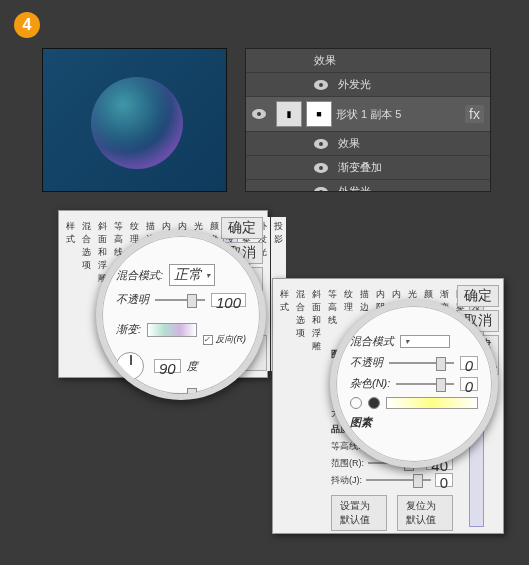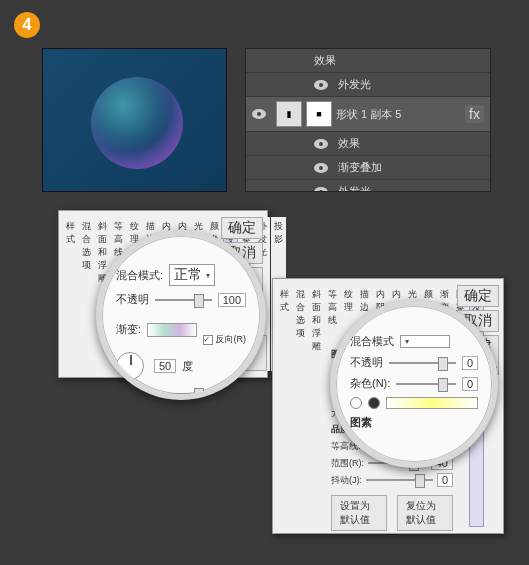--- a/index.html
+++ b/index.html
@@ -83,35 +83,35 @@
   .dlg-side {
     position:absolute; left:4px; top:6px; width:50px; bottom:6px;
     display:flex; flex-direction:row; gap:1px;
   }
   .dlg-side .sitem { padding:2px 2px; background:#f0f0f0; border:1px solid transparent; font-size:9px;}
   .dlg-side .sitem.sel { background:#dde; border:1px solid #99c;}
   .dlg-rbtns { position:absolute; right:4px; top:6px; width:42px; display:flex; flex-direction:column; gap:3px;}
   .dlg-rbtns .rb { background:#e8e8e8; border:1px solid #aaa; font-size:14px; text-align:center; padding:1px 0;}
   .dlg-body { position:absolute; left:58px; right:50px; top:6px; bottom:6px; }
   .field-row { display:flex; align-items:center; gap:4px; margin:3px 0; font-size:9px;}
-  .inp { border:1px solid #aaa; background:#fff; height:14px; padding:0 4px; font-size:11px;}
+  .inp { border:1px solid #aaa; background:#fff; height:14px; padding:0 4px; font-size:15px;}
   .bottombtns { position:absolute; left:70px; bottom:6px; display:flex; gap:6px;}
   .btn { background:#e8e8e8; border:1px solid #aaa; padding:3px 8px; font-size:10px;}
 
   .mag {
     position:absolute;
     border-radius:50%;
     background:#fafafa;
     border:6px solid #d8d8d8;
     box-shadow: 0 3px 10px rgba(0,0,0,0.5), inset 0 0 0 1px #bbb;
     overflow:hidden;
   }
   .mag1 { left:96px; top:230px; width:170px; height:170px; }
   .mag2 { left:330px; top:300px; width:168px; height:168px; }
-  .mag-inner { padding:22px 14px; font-size:11px; color:#333;}
+  .mag-inner { padding:22px 14px; font-size:11px; color:#333;font-style:italic;}
   .mag-row { display:flex; align-items:center; gap:6px; margin:6px 0;}
   .grad-bar {
     height:14px; flex:1;
     background: linear-gradient(90deg,#fff,#b5e0d0,#d0b5e0,#fff);
     border:1px solid #999;
   }
   .grad-bar2 { height:12px; flex:1; background:linear-gradient(90deg,#fff,#ff8,#fff); border:1px solid #999;}
   .sel-box { border:1px solid #999; background:#fff; padding:1px 4px; font-size:14px; display:inline-flex; align-items:center; gap:4px;}
   .chev::after{content:"▾";font-size:8px;color:#555;}
   .dial {
@@ -276,21 +276,21 @@
     <div class="mag-row">
       <span>渐变:</span>
       <span class="grad-bar"></span>
       <span class="chk">
           <span class="box on"></span>
           <span>反向(R)</span>
         </span>
     </div>
     <div class="mag-row">
       <span class="dial"></span>
-      <span class="inp">50</span>
+      <span class="inp">90</span>
       <span>度</span>
     </div>
     <div class="mag-row">
       <span>缩放</span>
       <span class="slider"></span>
       <span class="inp">150</span>
     </div>
   </div>
 </div>
 

